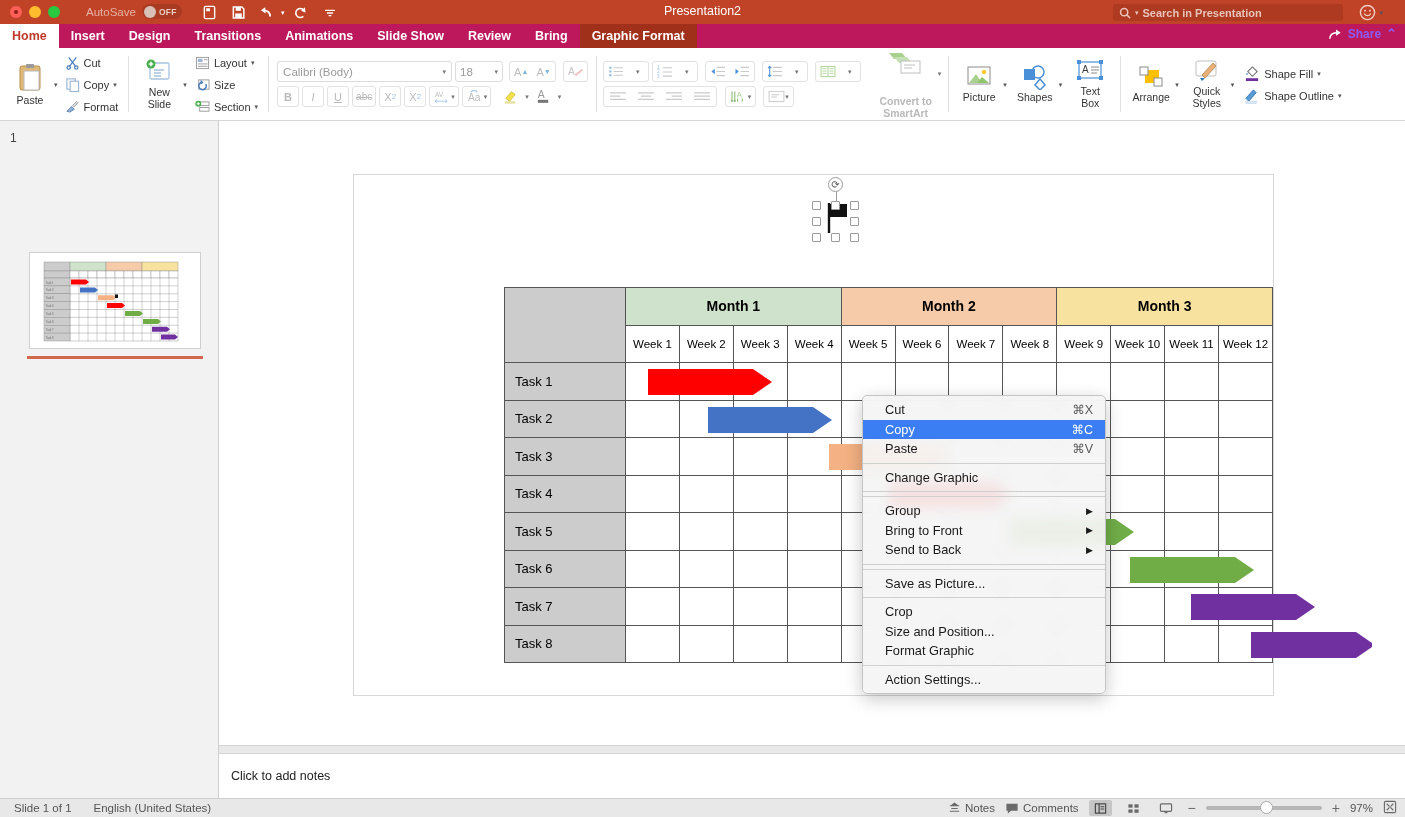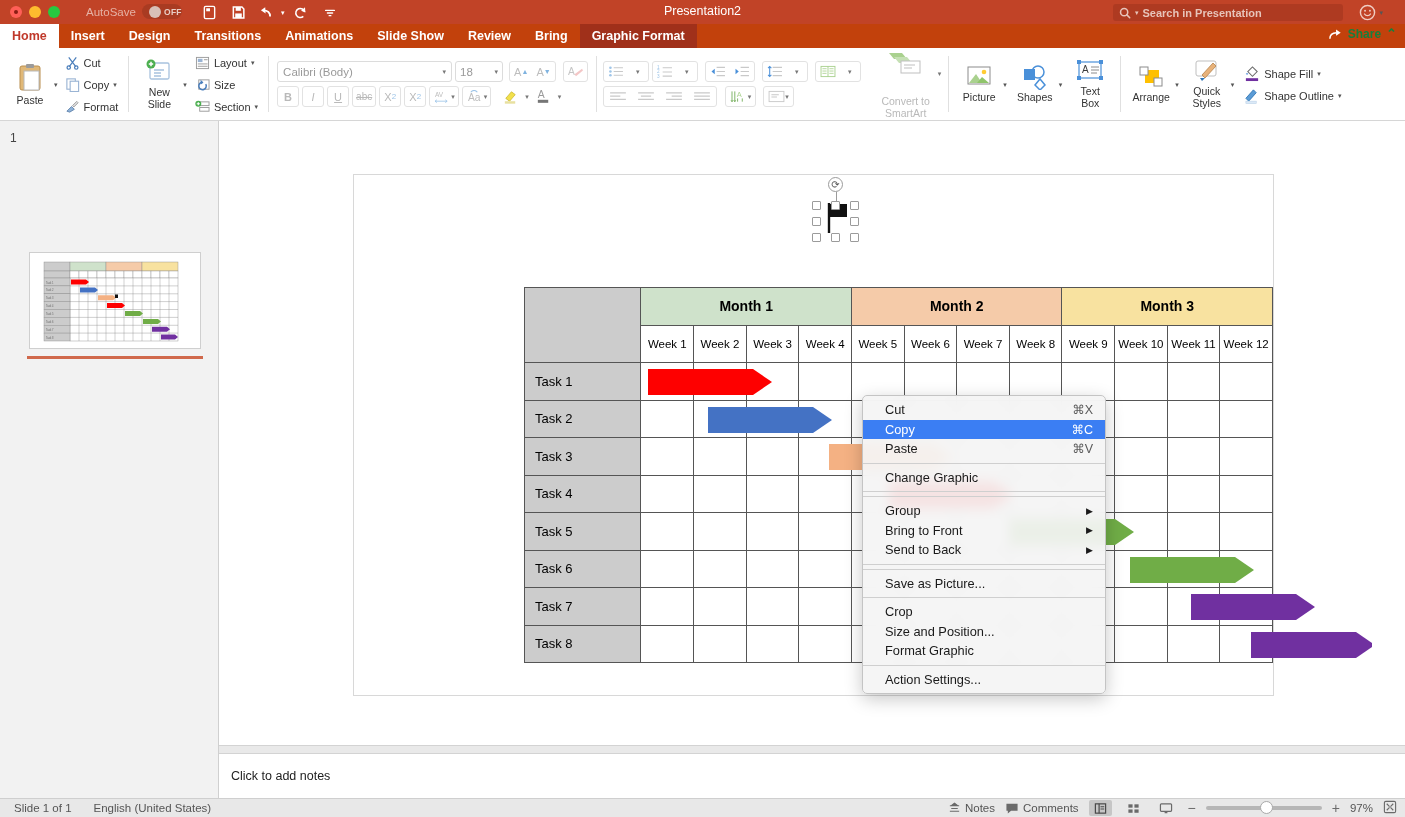--- a/index.html
+++ b/index.html
@@ -25,21 +25,21 @@
     content:""; display:block; width:4px; height:4px; border-radius:50%;
     background:#8b1d13; margin:4px auto 0;
   }
   .autosave {
     position: absolute; left: 86px; top: 4px;
     display: flex; align-items: center; gap: 6px;
   }
   .autosave-label { color: #e5b2a5; font-size: 11.5px; }
   .autosave-toggle {
     width: 40px; height: 15px; border-radius: 8px; background: #a93b22;
-    display: flex; align-items: center; position: relative; justify-content: flex-end;
+    display: flex; align-items: center; position: relative;
   }
   .autosave-knob {
     width: 12px; height: 12px; border-radius: 50%; background: #d8c0b7;
     margin-left: 2px;
   }
   .autosave-off {
     color: #e9cec6; font-size: 8.5px; font-weight: bold;
     margin-left: 3px; letter-spacing: .3px;
   }
   .qat { position: absolute; left: 196px; top: 2px; display: flex; align-items: center; gap: 3px; }
@@ -58,31 +58,31 @@
     display: flex; align-items: center; gap: 3px; color: #f0cdc3;
   }
   .tb-title {
     position: absolute; left: 0; right: 0; top: 4px; text-align: center;
     color: #fff; font-size: 12.5px;
   }
 
   
   .tabs {
     position: absolute; top: 24px; left: 0; width: 1405px; height: 24px;
-    background: #c2410c; display: flex; align-items: stretch;
+    background: #be185d; display: flex; align-items: stretch;
   }
   .tab {
     padding: 0 12px; display: flex; align-items: center;
     color: #ffffff; font-size: 12.5px; font-weight: bold; white-space: nowrap;
   }
   .tab.active { background: #ffffff; color: #c0392b; }
   .tab.contextual { background: #a0301a; }
   .share-wrap {
     position: absolute; right: 8px; top: 26px;
-    display: flex; align-items: center; gap: 5px; color: #15803d;
+    display: flex; align-items: center; gap: 5px; color: #8b5cf6;
     font-size: 12px; font-weight: bold;
   }
 
   
   .ribbon {
     position: absolute; top: 48px; left: 0; width: 1405px; height: 73px;
     background: #ffffff; border-bottom: 1px solid #d6d6d6;
     display: flex; align-items: stretch;
   }
   .rgroup { display: flex; align-items: center; padding: 0 7px; height: 73px; }
@@ -169,21 +169,21 @@
   }
   .notes-divider {
     position: absolute; left: 0; right: 0; bottom: 45px; height: 8px;
     background: #e9e9e9; border-top: 1px solid #d3d3d3;
   }
 
   
   .gantt {
     position: absolute; left: 150px; top: 112px;
     border-collapse: collapse; table-layout: fixed;
-    font-size: 12.5px; color: #000; margin-left: 20px;
+    font-size: 12.5px; color: #000;
   }
   .gantt td, .gantt th {
     border: 1px solid #555; height: 37.5px; padding: 0;
     text-align: center; vertical-align: middle; font-weight: normal;
   }
   .gantt .corner { background: #cccccc; width: 143px; }
   .gantt .m1 { background: #cfe2cb; font-weight: bold; font-size: 14px; }
   .gantt .m2 { background: #f5cba9; font-weight: bold; font-size: 14px; }
   .gantt .m3 { background: #f8e2a0; font-weight: bold; font-size: 14px; }
   .gantt .wk { background: #ffffff; width: 60.2px; font-size: 11.5px; }
@@ -624,21 +624,21 @@
     </div>
 
     <div class="rgroup">
       <div class="smartart">
         <svg width="38" height="26" viewBox="0 0 38 26">
           <path d="M2 3 L15 3 L20 9 L7 9 Z" fill="#a9d18e"></path>
           <path d="M7 7 L20 7 L25 13 L12 13 Z" fill="#c5e0b4"></path>
           <rect x="14" y="11" width="19" height="12" fill="#fff" stroke="#bfbfbf"></rect>
           <path d="M17 15h11M17 18h8" stroke="#bfbfbf" stroke-width="1.1"></path>
         </svg>
-        <div style="margin-top:19px;">
+        <div style="margin-top:19px;font-weight:bold;">
           <span>Convert to</span><br>
           <span>SmartArt</span>
         </div>
       </div>
       <span class="caret-v" style="align-self:flex-start;margin-top:22px;">▾</span>
     </div>
     <div class="rsep"></div>
 
     <div class="rgroup">
       <div class="big-btn">

